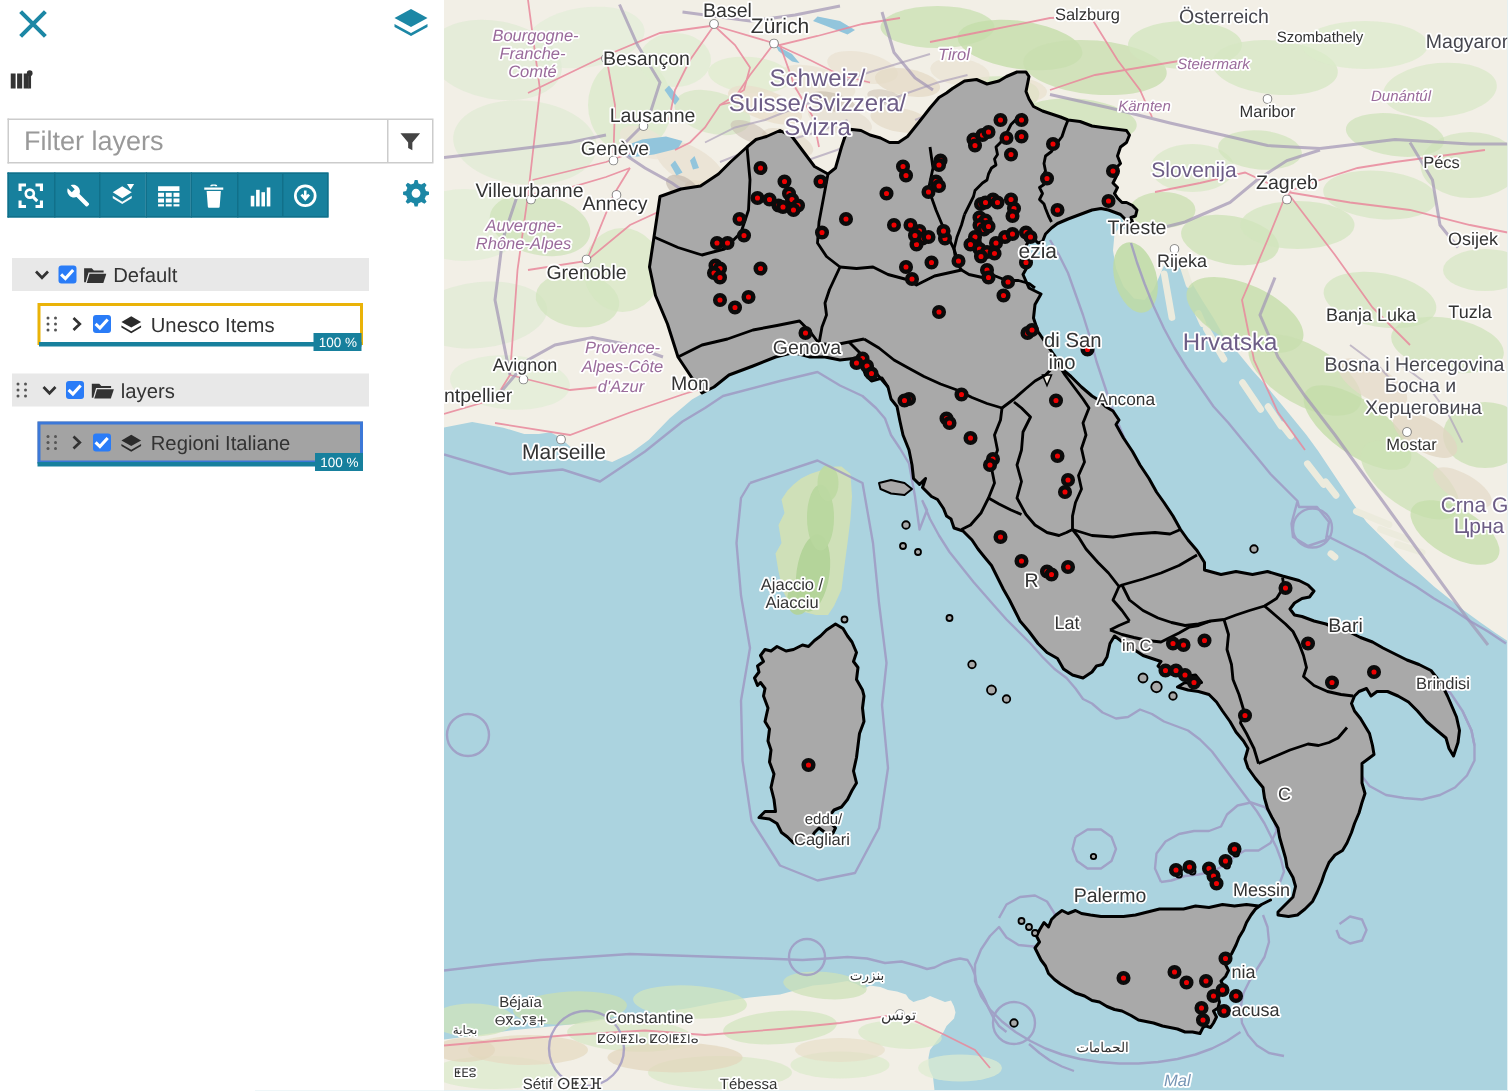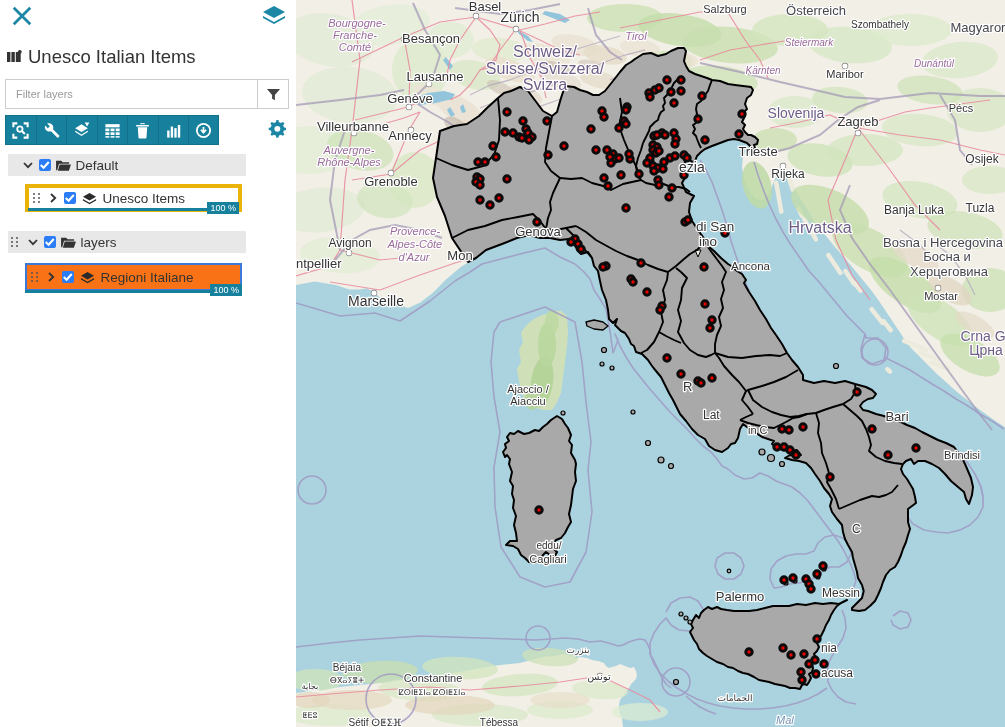--- a/index.html
+++ b/index.html
@@ -4,48 +4,48 @@
 html,body{width:1005px;height:727px;overflow:hidden;font-family:"Liberation Sans",sans-serif;background:#fff}
 .wrap{position:relative;width:1005px;height:727px}
 .panel{position:absolute;left:0;top:0;width:296px;height:727px;background:#fff;z-index:5}
 .map{position:absolute;left:296px;top:0;width:709px;height:727px}
 .topbar{position:relative;height:38px}
 .xicon{position:absolute;left:11px;top:5px;width:22px;height:22px}
 .layicon{position:absolute;right:10px;top:4px;width:24px;height:24px}
 .title{position:absolute;left:7px;top:46px;display:flex;align-items:center;gap:5px;color:#333;font-size:18.5px}
 .ticon{width:16px;height:16px}
 .filterrow{position:absolute;left:5px;top:79px;width:284px;height:30px;display:flex}
-.filter{flex:1;border:1px solid #ccc;border-right:none;padding:12px 10px;font-size:11px;color:#0369a1;outline:none;font-family:"Liberation Sans",sans-serif}
+.filter{flex:1;border:1px solid #ccc;border-right:none;padding:12px 10px;font-size:18px;color:#0369a1;outline:none;font-family:"Liberation Sans",sans-serif}
 .filter::placeholder{color:#999}
 .funnelbox{width:32px;border:1px solid #ccc;display:flex;align-items:center;justify-content:center;background:#fff}
 .toolbar{position:absolute;left:5px;top:115px;width:284px;height:30px}
 .tgroup{position:absolute;left:0;top:0;display:flex}
 .tgroup button{width:30.5px;height:30px;background:#17809d;border:1px solid #11708a;border-right-width:0;display:flex;align-items:center;justify-content:center;padding:0}
 .tgroup button:last-child{border-right-width:1px}
 .tgroup button svg{width:19px;height:19px}
 .gear{position:absolute;right:3px;top:5px;width:19px;height:19px}
-.toc{position:absolute;left:0;top:154px;width:252px}
+.toc{position:absolute;left:0;top:172px;width:252px}
 .group{position:relative;margin:0 6px 0 8px;height:22px;background:#e8e8e8;display:flex;align-items:center;margin-bottom:0}
 .group .caret{width:12px;height:12px;margin-left:14px}
 .g2 .caret{margin-left:2px}
 .cb{width:11.5px;height:11.5px;background:#2a7cf7;border-radius:2px;margin-left:5px;display:inline-flex}
 .cb svg{width:100%;height:100%}
 .folder{width:15px;height:13px;margin-left:5px}
 .gname{font-size:13.5px;color:#333;margin-left:5px}
 .dots{display:inline-grid;grid-template-columns:3px 3px;grid-gap:2px;margin-left:4px}
 .dots i{width:2px;height:2px;background:#555;border-radius:50%}
 .gd{margin-left:3px;margin-right:6px}
-.layerrow{position:relative;height:28px;margin:8px 10px 9px 25px;background:#fff;border:4px solid #eab308;display:flex;align-items:center}
+.layerrow{position:relative;height:28px;margin:8px 10px 9px 25px;background:#fff;border:2px solid #eab308;display:flex;align-items:center}
 .layerrow .caret{width:12px;height:12px;margin-left:6px}
 .layerrow .dots{margin-left:4px}
 .lyr{width:15px;height:15px;margin-left:6px}
 .lname{font-size:13.5px;color:#333;margin-left:6px}
 .slider{position:absolute;left:-1px;right:-1px;bottom:-3px;height:3px;background:#17809d}
 .pct{position:absolute;right:-1px;bottom:-6px;background:#17809d;color:#fff;font-size:9px;font-weight:normal;padding:1px 3px;z-index:3}
-.sel{background:#f97316;border:2px solid #3c78d8;margin-top:10px}
+.sel{background:#a3a3a3;border:2px solid #3c78d8;margin-top:10px}
 .sel .slider{left:-2px;right:-2px;bottom:-4px}
 .sel .pct{right:-2px;bottom:-7px}
 .g2{margin-top:19px}
 </style></head>
 <body>
 <div class="wrap">
 <svg class="map" viewBox="296 0 709 727" width="709" height="727">
 <rect x="296" y="0" width="709" height="727" fill="#abd3df"></rect>
 <path d="M296,693 L320,690 L340,687 L360,685 L380,683 L400,680 L420,678 L440,675 L460,672 L480,668 L500,665 L520,663 L531,660 L542,657 L553,656 L565,654 L571,656 L576,659 L580,657 L587,658 L592,660 L598,661 L604,663 L606,666 L609,668 L612,667 L616,666 L620,664 L625,666 L630,668 L634,667 L636,671 L637,675 L636,679 L631,684 L629,688 L626,692 L623,696 L620,700 L619,705 L619,710 L620,714 L622,718 L623,727 L296,727 Z" fill="#f2efe6"></path>
 <path d="M295.9,285.1 L314.8,281.4 L335.6,285.1 L349.5,289.4 L359.2,289.4 L367.0,288.2 L373.5,291.9 L381.8,299.3 L393.4,303.6 L408.1,308.0 L420.2,302.4 L432.6,293.1 L446.5,278.9 L461.3,266.4 L476,258 L486,250 L502,244 L517,238 L529,235 L540,238 L550,238 L560,240 L569,239 L575,244 L577,250 L581,254 L588,252 L592,258 L594,266 L598,271 L600,281 L602,290 L606,300 L608,310 L609,319 L613,323 L617,319 L615,325 L621,331 L625,333 L629,339 L631,344 L634,346 L636,352 L642,354 L648,360 L652,366 L656,371 L661,377 L665,385 L669,393 L673,400 L677,408 L680,414 L686,421 L692,429 L698,435 L705,439 L709,446 L715,450 L722,452 L728,448 L731,444 L735,443 L738,438 L740,429 L743,424 L747,427 L751,430 L756,433 L762,437 L768,439 L774,441 L772,444 L777,448 L783,450 L790,451 L797,450 L801,455 L797,456 L790,455 L785,458 L792,460 L799,461 L806,463 L811,468 L815,474 L820,481 L824,488 L829,494 L832,499 L830,506 L832,512 L837,519 L842,525 L843,532 L845,539 L848,545 L852,552 L853,558 L855,565 L857,572 L858,578 L862,585 L863.7,591 L862,598 L859,601 L855,605 L852,608 L852,610 L859,611 L865,610 L870,606 L875,601 L878,595 L881,588 L883,582 L886,575 L890,570 L895,567 L898,562 L901,555 L903,549 L906,542 L908,535 L910,529 L908,522 L908,516 L908,509 L912,506 L916,503 L915,497 L913,489 L910,484 L907,479 L903,474 L901,469 L903,464 L906,461 L911,459 L914,464 L918,461 L925,461 L932,464 L939,468 L945,474 L951,481 L958,487 L964,492 L966,499 L969,504 L972,495 L973,487 L971,478 L968,471 L965,464 L962,458 L958,452 L954,447 L946,443 L938,440 L930,436 L922,432 L915,428 L907,425 L899,421 L891,419 L884,416 L876,414 L868,411 L863,410 L860,406 L863,402 L868,399 L873,398 L876,394 L872,390 L866,387 L855,384 L845,381 L835,383 L824,381 L814,383 L803,380 L803,375 L798,367 L792,360 L787,353 L782,344 L776,335 L771,328 L766,319 L760,310 L755,301 L749,292 L744,283 L746,280 L742,274 L737,271 L733,267 L728,264 L721,258 L714,251 L708,246 L703,237 L698,230 L692,221 L689,212 L690,203 L694,196 L686,192 L682,183 L687,174 L684,170 L684,164 L686,160 L689,159 L692,162 L695,161 L697,156 L701,152 L705,149 L712,146 L720,143 L728,140 L734,139 L739,140 L747,143 L751,153 L746,152 L743,156 L742,167 L744,179 L749,191 L756,199 L763,200 L769,193 L773,184 L776,177 L781,174 L787,176 L791,182 L796,191 L802,201 L809,212 L817,226 L826,236 L835,247 L844,257 L853,268 L862,279 L871,290 L879,301 L887,313 L895,325 L903,337 L911,348 L919,356 L928,365 L937,374 L946,382 L956,391 L966,399 L976,407 L987,415 L997,422 L1006,428 L1006,-5 L295,-5 Z" fill="#f2efe6"></path>
@@ -541,21 +541,20 @@
   <div class="title">
     <svg class="ticon" viewBox="0 0 16 16">
           <g fill="#333">
             <rect x="0" y="3" width="3.4" height="10"></rect>
             <rect x="4.4" y="3" width="3.4" height="10"></rect>
             <rect x="8.8" y="3" width="3.4" height="10"></rect>
             <circle cx="12.8" cy="2.8" r="1.9"></circle>
             <rect x="12" y="4" width="1.7" height="9"></rect>
           </g>
         </svg>
-    <span>Unesco Italian Items</span>
   </div>
   <div class="filterrow">
     <input class="filter" placeholder="Filter layers" style="">
     <div class="funnelbox">
           <svg viewBox="0 0 16 16" width="15" height="15">
             <path d="M1 2 L15 2 L9.5 8.5 L9.5 14 L6.5 12.5 L6.5 8.5 Z" fill="#444"></path>
           </svg>
         </div>
   </div>
   <div class="toolbar">

